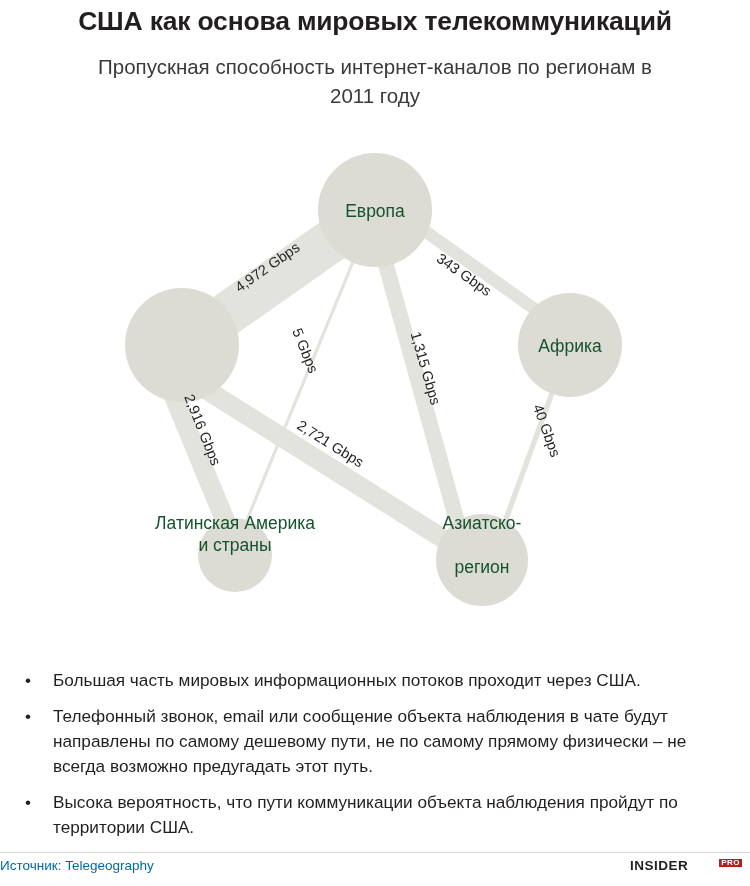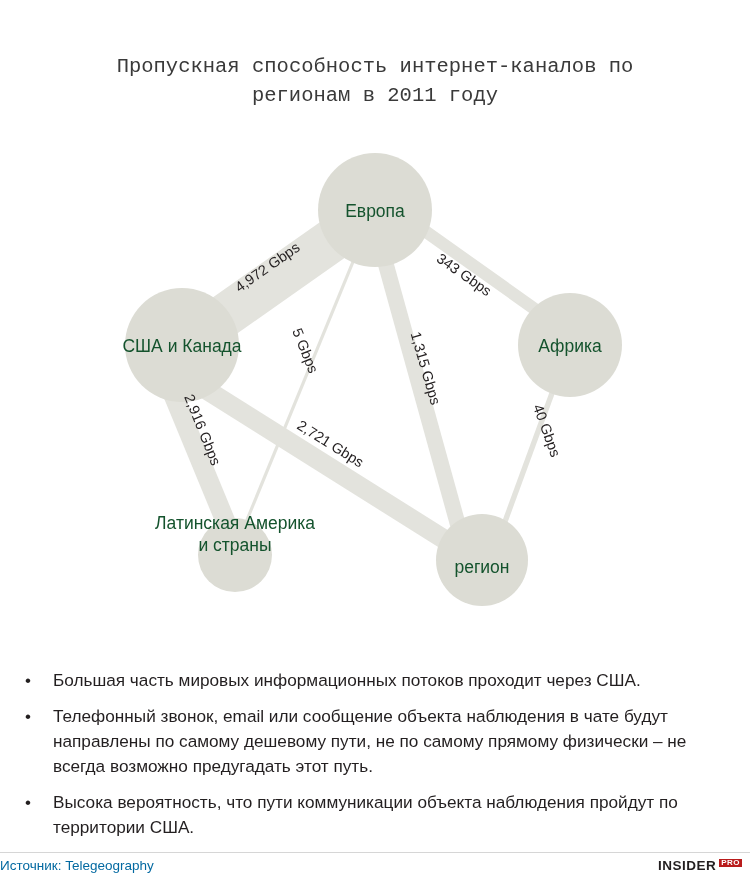--- a/index.html
+++ b/index.html
@@ -34,21 +34,20 @@
   }
   .subtitle {
     position: absolute;
     top: 52px;
     left: 75px;
     width: 600px;
     text-align: center;
     font-size: 20.5px;
     line-height: 29px;
     color: #3a3a3a;
-    font-family: Liberation Mono, monospace;
   }
   
   .diagram {
     position: absolute;
     top: 130px;
     left: 0;
     width: 750px;
     height: 520px;
   }
   .diagram svg {
@@ -131,27 +130,29 @@
     display: inline-block;
     background: #b91c1c;
     color: #ffffff;
     font-size: 8px;
     font-weight: bold;
     letter-spacing: 0.5px;
     padding: 0 2px;
     line-height: 8px;
     position: relative;
     top: -3px;
+    margin-left: 28px;
   }
 </style>
 </head>
 <body>
 
 <div class="page">
 
+  <div class="title">США как основа мировых телекоммуникаций</div>
   <div class="subtitle">Пропускная способность интернет-каналов по регионам в 2011 году</div>
 
   <div class="diagram">
     <svg width="750" height="520" viewBox="0 0 750 520">
 
       <g>
 
         <polygon fill="#e3e3dd" points="168,199 360,64 390,96 198,231"></polygon>
 
         <polygon fill="#e3e3dd" points="392,70 582,205 576,216 386,81"></polygon>
@@ -170,26 +171,26 @@
       <g>
         <circle cx="375" cy="80" r="57" fill="#dcdcd4"></circle>
         <circle cx="182" cy="215" r="57" fill="#dcdcd4"></circle>
         <circle cx="570" cy="215" r="52" fill="#dcdcd4"></circle>
         <circle cx="235" cy="425" r="37" fill="#dcdcd4"></circle>
         <circle cx="482" cy="430" r="46" fill="#dcdcd4"></circle>
       </g>
     </svg>
 
     <div class="node-label" style="left:315px; top:70px; width:120px;">Европа</div>
-    <div class="node-label" style="left:92px; top:205px; width:180px;">США и Канада</div>
     <div class="node-label" style="left:510px; top:205px; width:120px;">Африка</div>
 
     <div class="node-label" style="left:115px; top:404px; width:240px;">и страны</div>
     <div class="node-label" style="left:115px; top:382px; width:240px;">Латинская Америка</div>
 
+    <div class="node-label" style="left:402px; top:382px; width:160px;">Азиатско-</div>
     <div class="node-label" style="left:402px; top:426px; width:160px;">регион</div>
 
     <div class="edge-label" style="left:232px; top:152px; transform: rotate(-35deg);">4,972 Gbps</div>
 
     <div class="edge-label" style="left:443px; top:120px; transform: rotate(35deg);">343 Gbps</div>
 
     <div class="edge-label" style="left:304px; top:196px; transform: rotate(68deg);">5 Gbps</div>
 
     <div class="edge-label" style="left:423px; top:200px; transform: rotate(74deg);">1,315 Gbps</div>
 

